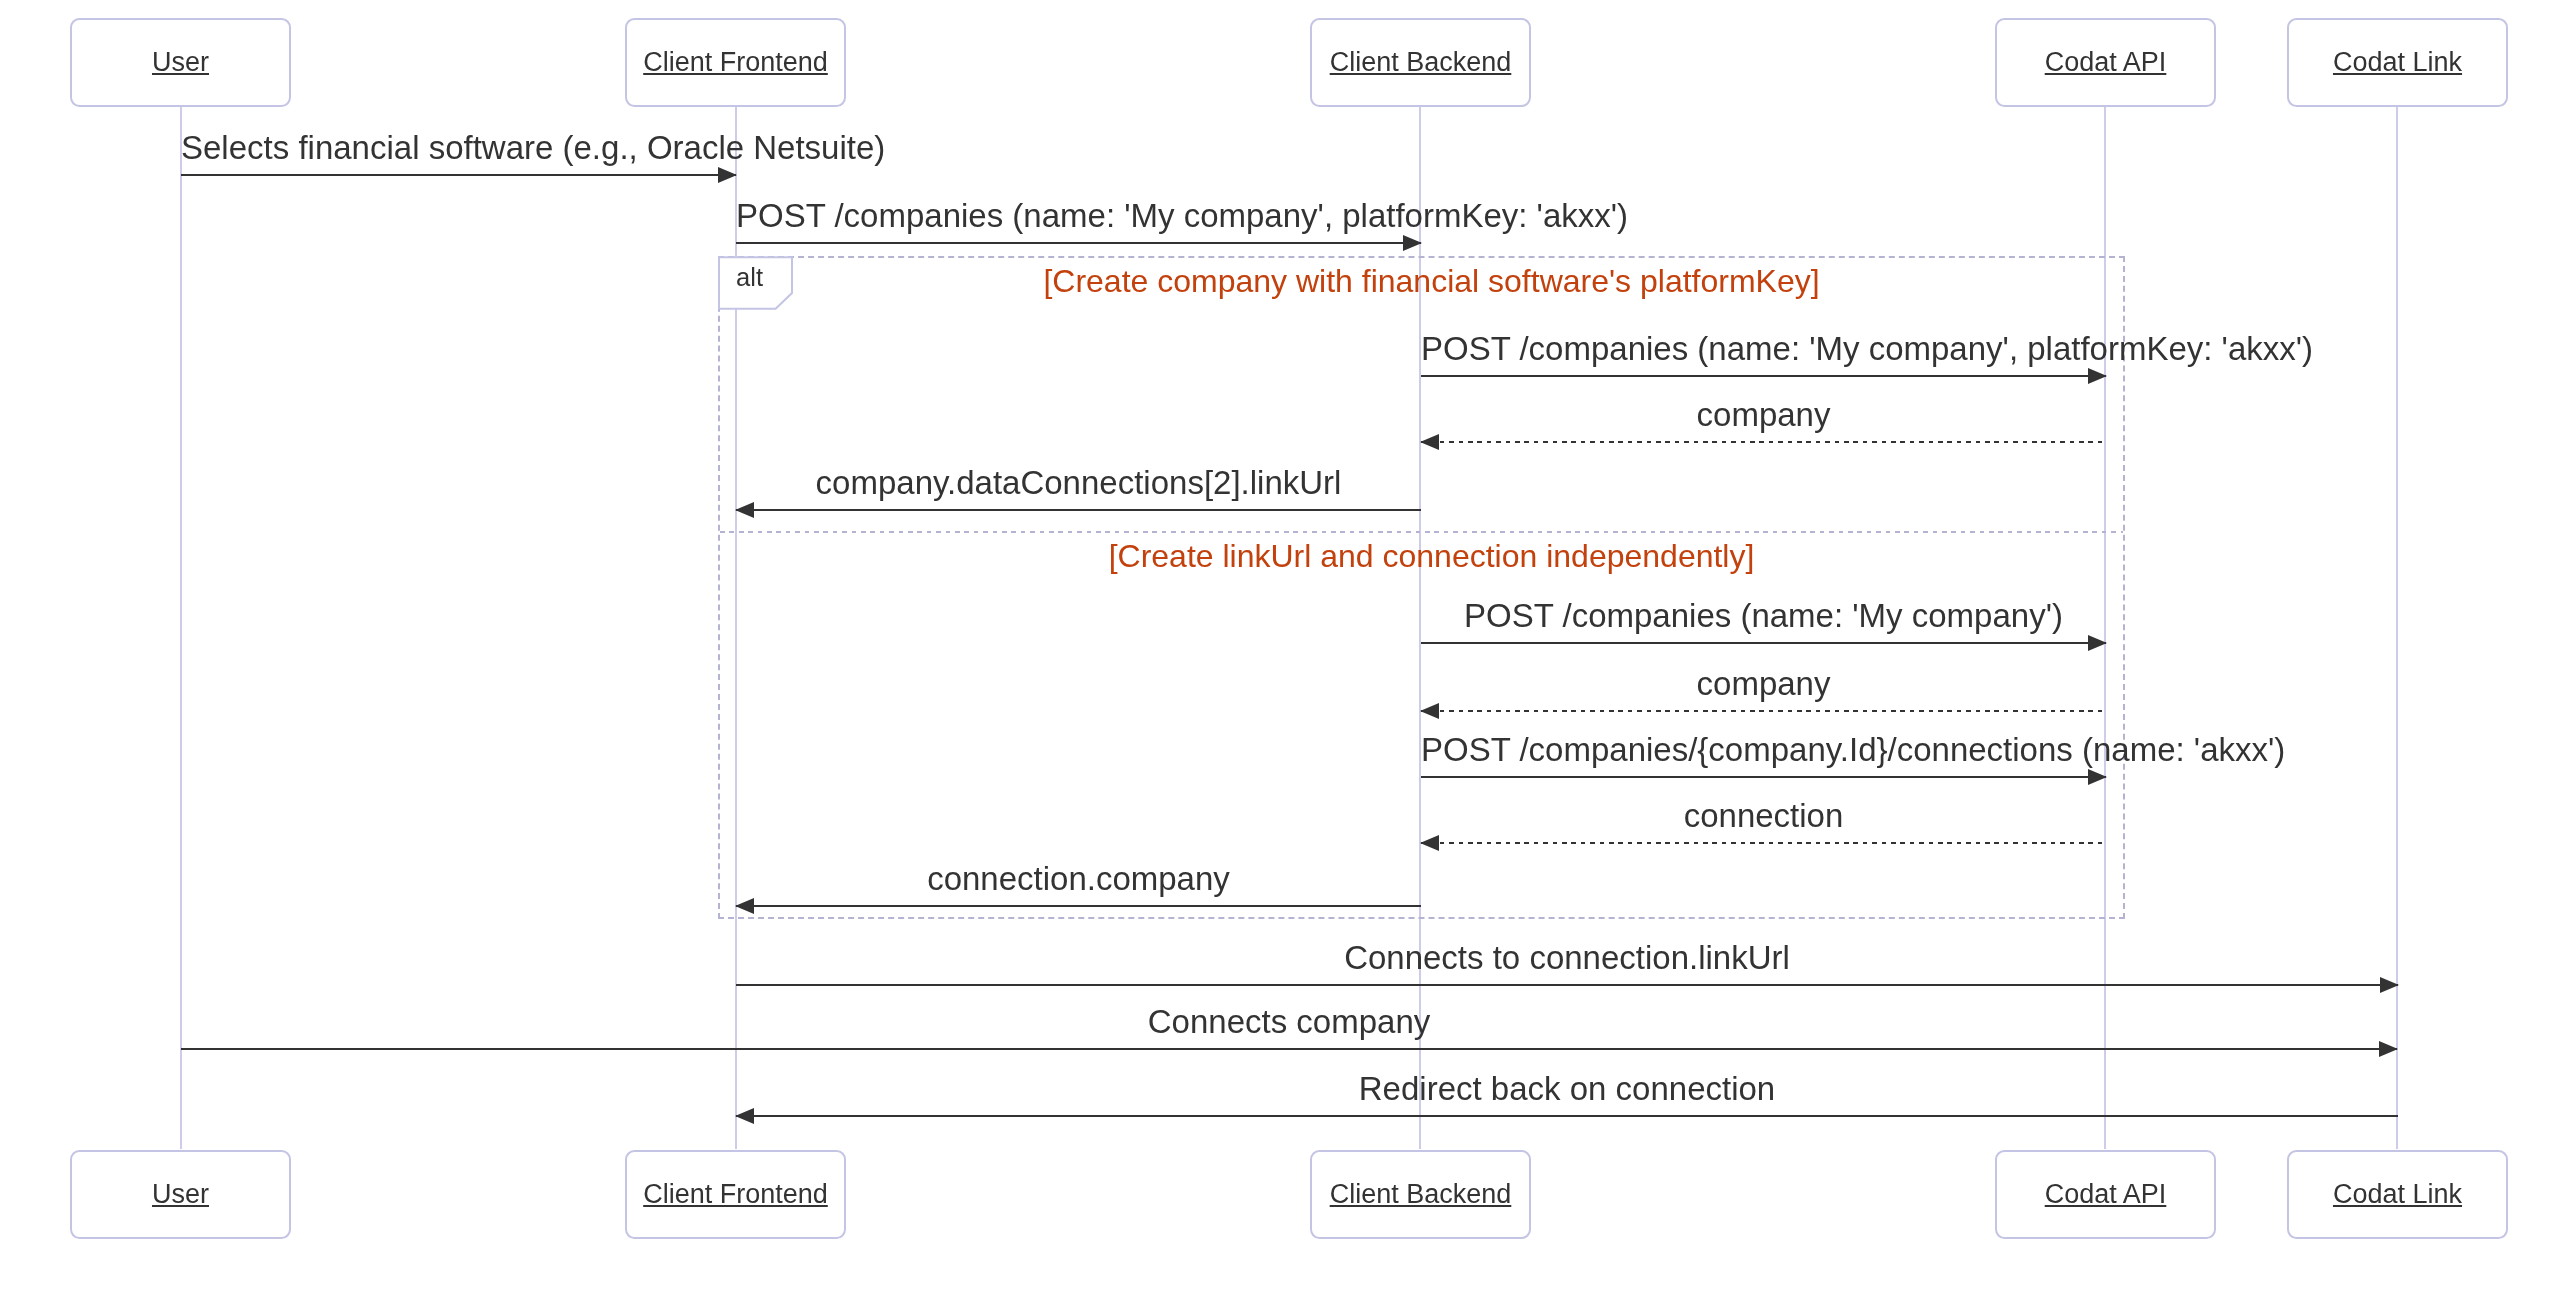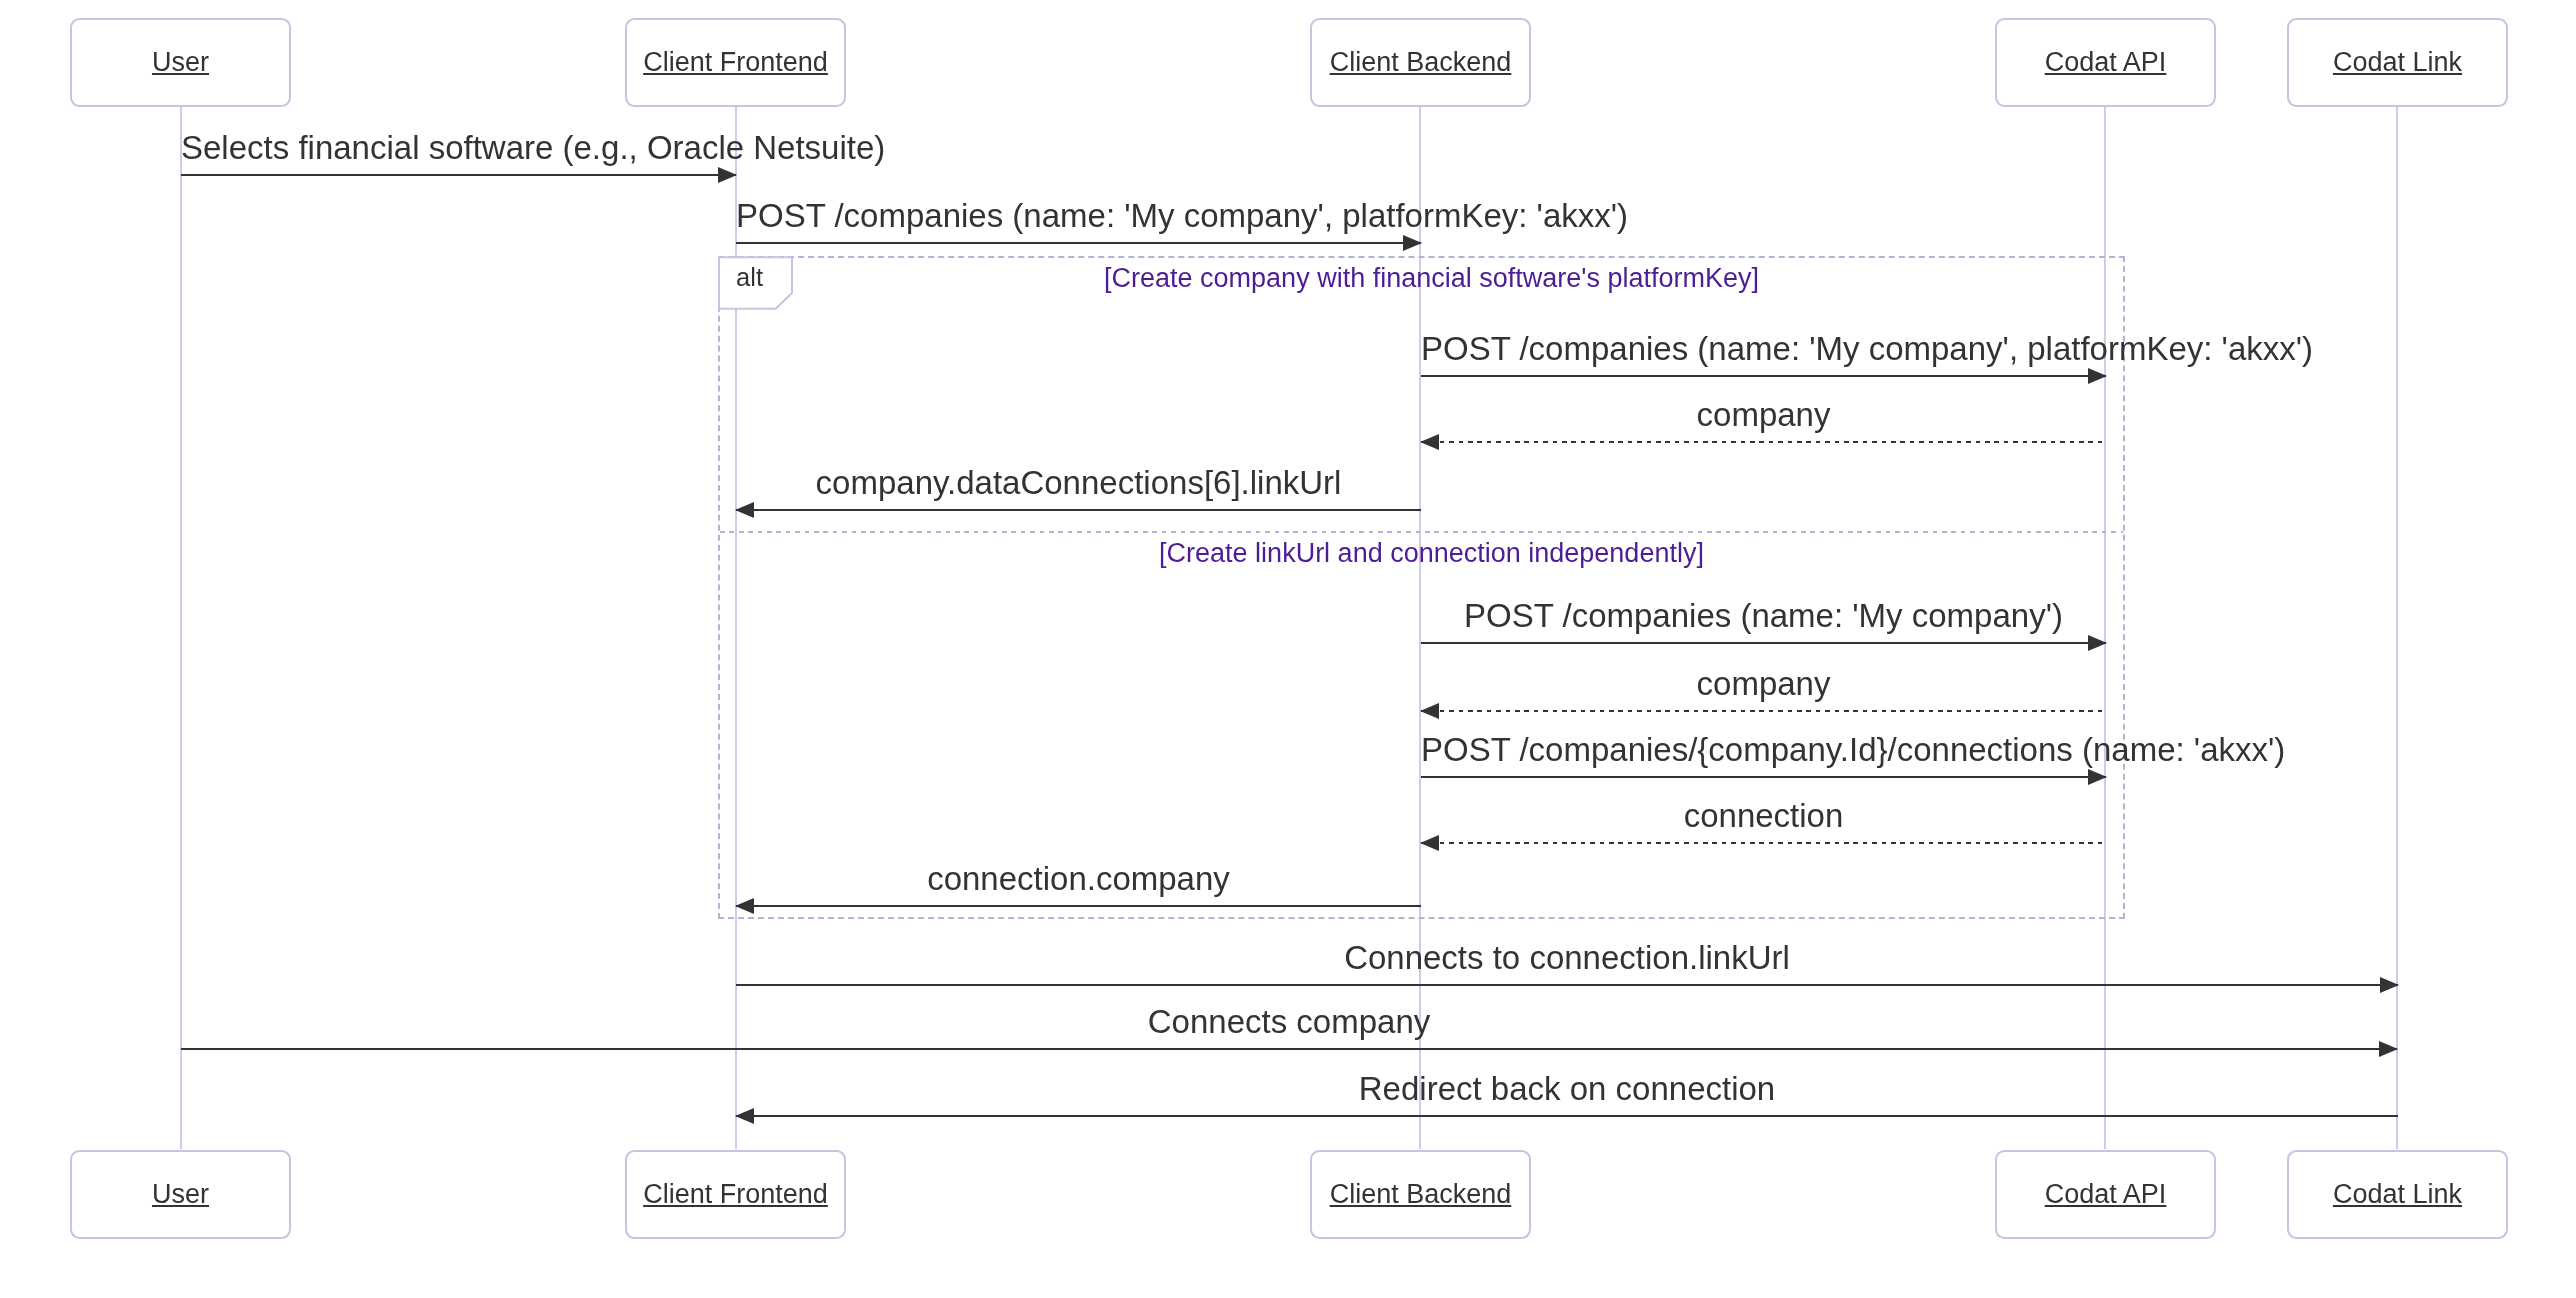--- a/index.html
+++ b/index.html
@@ -18,21 +18,21 @@
   .line-solid  { position:absolute; left:0; right:0; top:-0.7px; height:2px; background:#333333; }
   .line-dashed { position:absolute; left:0; right:0; top:-0.7px; height:2px;
                  background:repeating-linear-gradient(90deg,#333333 0 4.7px,transparent 4.7px 9.4px); }
   .ah-r { position:absolute; right:-0.7px; top:-8px; width:0; height:0;
           border-left:19px solid #333333; border-top:8px solid transparent; border-bottom:8px solid transparent; }
   .ah-l { position:absolute; left:-0.7px; top:-8px; width:0; height:0;
           border-right:19px solid #333333; border-top:8px solid transparent; border-bottom:8px solid transparent; }
 
   .alt-frame { position:absolute; left:718px; top:256px; width:1407px; height:663px;
                border:2px dashed #b4b4d2; box-sizing:border-box; }
-  .alt-cond { position:absolute; left:0; right:0; text-align:center; font-size:27px; color:#4c1d95; white-space:nowrap;margin-left:20px; }
+  .alt-cond { position:absolute; left:0; right:0; text-align:center; font-size:32px; color:#c2410c; white-space:nowrap;margin-left:20px; }
   .alt-divider { position:absolute; left:0; right:0; top:273px; height:2px;
                  background:repeating-linear-gradient(90deg,#b4b4d2 0 4.7px,transparent 4.7px 9.4px); }
   .alt-label { position:absolute; left:718px; top:256px; width:75px; height:54px;border-radius:19px; }
   .alt-label .alt-text { position:absolute; left:0; top:6.7px; width:63px; text-align:center;
                          font-size:25.5px; color:#333333; }
 </style>
 </head>
 <body>
 
 <div class="diagram">
@@ -67,21 +67,21 @@
       <div class="ah-r"></div>
   </div>
 
   <div class="msg" style="left:1421px;top:442px;width:685px;">
     <div class="label">company</div>
     <div class="line-dashed"></div>
       <div class="ah-l"></div>
   </div>
 
   <div class="msg" style="left:736px;top:510px;width:685px;">
-    <div class="label">company.dataConnections[6].linkUrl</div>
+    <div class="label">company.dataConnections[2].linkUrl</div>
     <div class="line-solid"></div>
       <div class="ah-l"></div>
   </div>
 
   <div class="msg" style="left:1421px;top:643px;width:685px;">
     <div class="label">POST /companies (name: 'My company')</div>
     <div class="line-solid"></div>
       <div class="ah-r"></div>
   </div>
 

